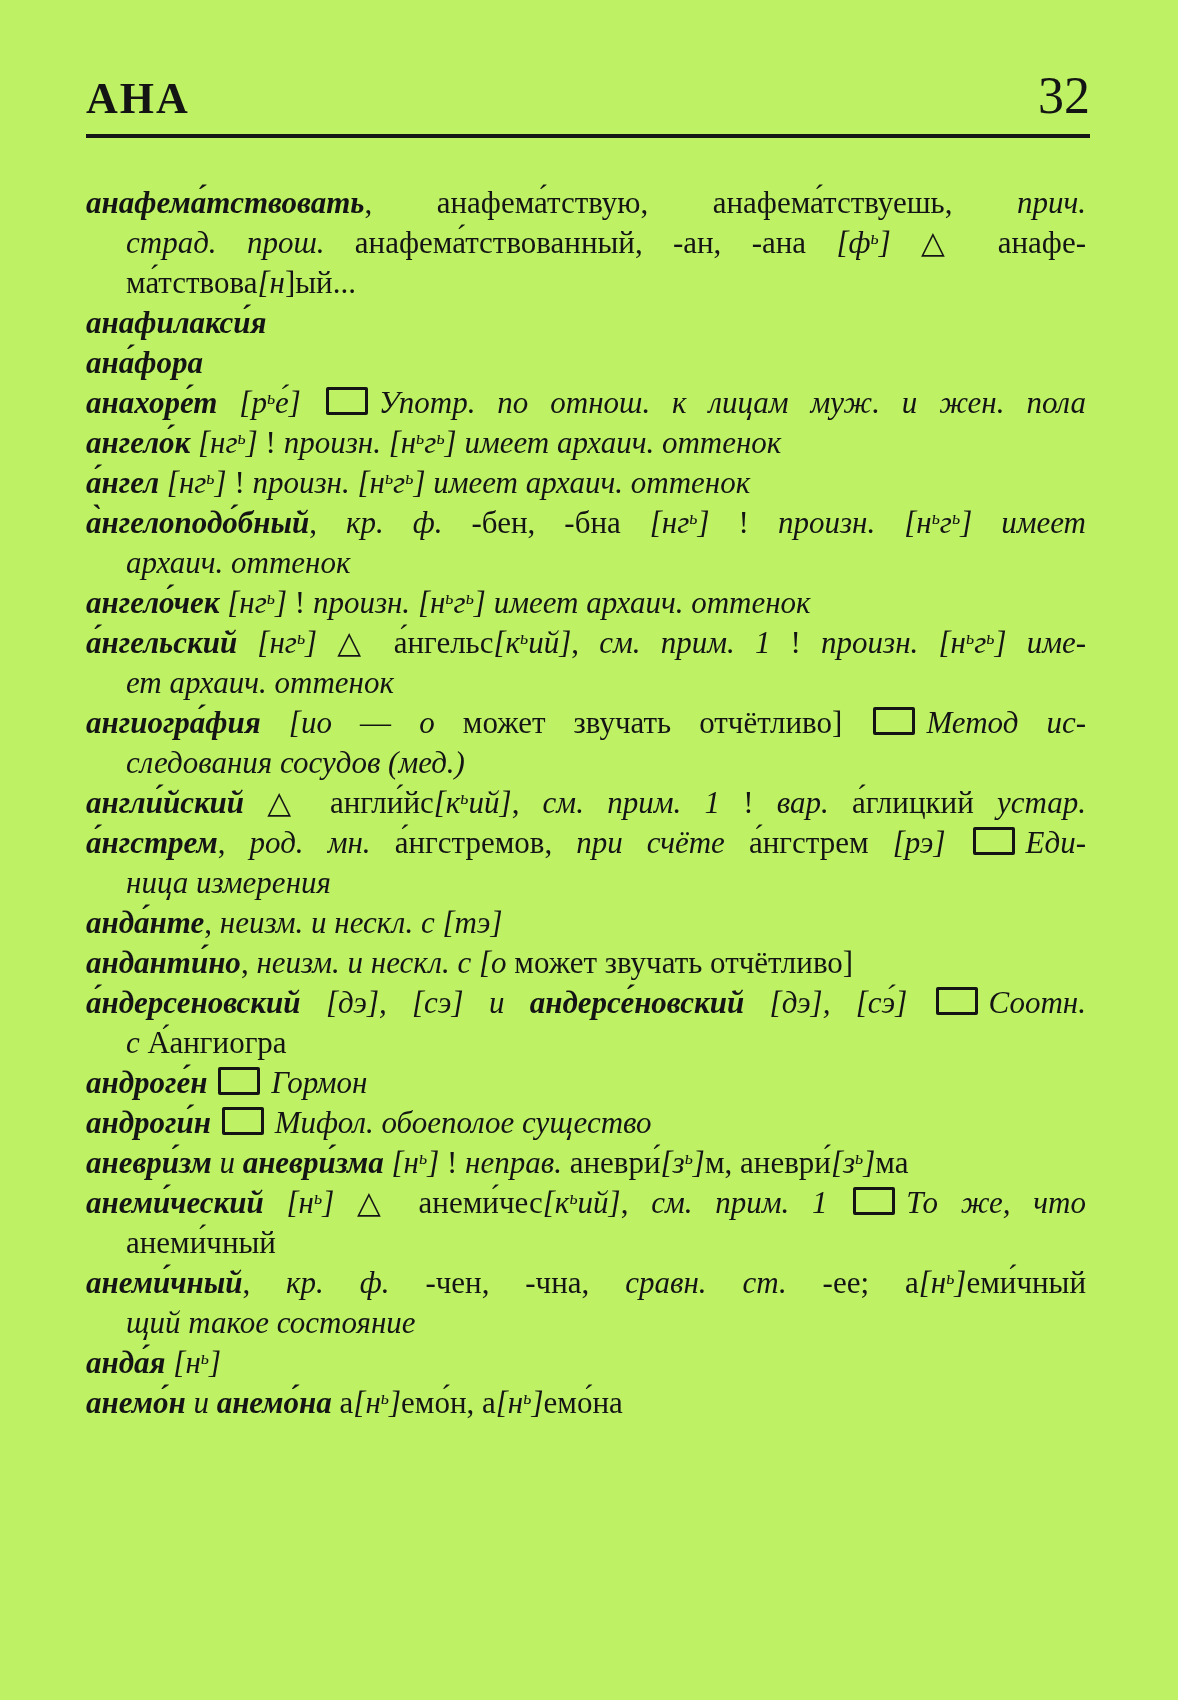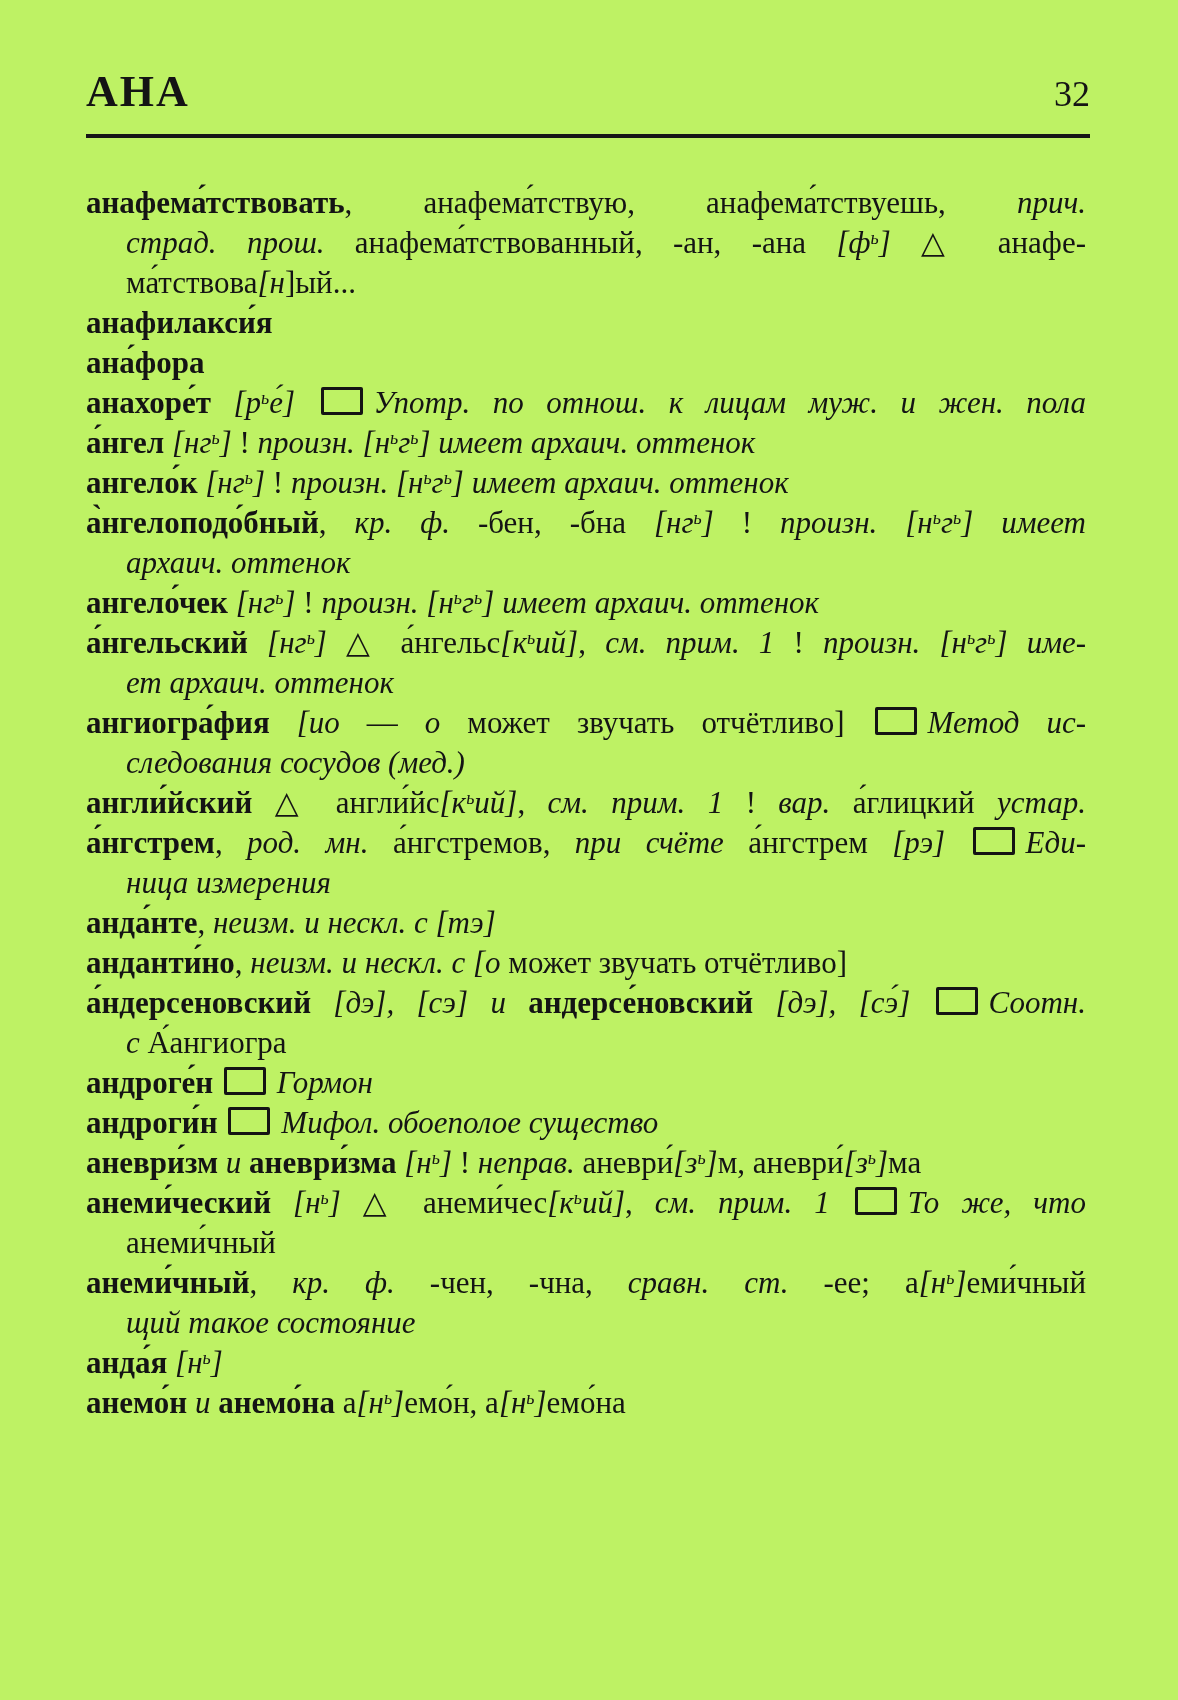--- a/index.html
+++ b/index.html
@@ -12,35 +12,35 @@
     overflow:hidden;
   }
   .running-head{
     position:absolute;left:86px;top:70px;width:1004px;
     display:flex;justify-content:space-between;align-items:baseline;
   }
   .section-label{
     font-weight:bold;font-size:44px;line-height:1;letter-spacing:2px;
   }
   .page-number{
-    font-size:36px;line-height:1;margin-left:46px;
+    font-size:52px;line-height:1;margin-left:46px;
   }
   .header-rule{
     position:absolute;left:86px;top:134px;width:1004px;height:4px;
     background:#161616;
   }
   .text-block{
     position:absolute;left:86px;top:183px;width:1000px;
     font-size:31px;line-height:40px;
     text-rendering:optimizeLegibility;
   }
   .line{min-height:40px;white-space:normal;}
   .line.cont{padding-left:40px;font-family:Liberation Serif, serif;}
   .line.j{text-align:justify;text-align-last:justify;}
-  .seg.b{font-weight:bold;}
+  .seg.b{font-weight:bold;font-style:italic;}
   .seg.i{font-style:italic;}
   sup.sup{
     font-style:italic;
     font-size:0.58em;
     line-height:0;
     vertical-align:0.52em;
   }
   .sym-box{
     display:inline-block;
     width:36px;height:22px;
@@ -59,22 +59,22 @@
     <span class="page-number">32</span>
   </div>
   <div class="header-rule"></div>
   <div class="text-block">
       <div class="line j"><span class="seg b">анафема́тствовать</span><span class="seg n">, анафема́тствую, анафема́тствуешь, </span><span class="seg i">прич.</span></div>
       <div class="line cont j"><span class="seg i">страд. прош. </span><span class="seg n">анафема́тствованный, -ан, -ана </span><span class="seg i">[ф</span><sup class="sup">ь</sup><span class="seg i">] </span><span class="seg n">△ анафе-</span></div>
       <div class="line cont"><span class="seg n">ма́тствова</span><span class="seg i">[н</span><span class="seg n">]ый...</span></div>
       <div class="line"><span class="seg b">анафилакси́я</span></div>
       <div class="line"><span class="seg b">ана́фора</span></div>
       <div class="line j"><span class="seg b">анахоре́т </span><span class="seg i">[р</span><sup class="sup">ь</sup><span class="seg i">е́] </span><span class="sym-box"></span><span class="seg i">Употр. по отнош. к лицам муж. и жен. пола</span></div>
+      <div class="line"><span class="seg b">ангело́к </span><span class="seg i">[нг</span><sup class="sup">ь</sup><span class="seg i">] </span><span class="seg n">! </span><span class="seg i">произн. </span><span class="seg i">[н</span><sup class="sup">ь</sup><span class="seg i">г</span><sup class="sup">ь</sup><span class="seg i">] </span><span class="seg i">имеет архаич. оттенок</span></div>
       <div class="line"><span class="seg b">а́нгел </span><span class="seg i">[нг</span><sup class="sup">ь</sup><span class="seg i">] </span><span class="seg n">! </span><span class="seg i">произн. </span><span class="seg i">[н</span><sup class="sup">ь</sup><span class="seg i">г</span><sup class="sup">ь</sup><span class="seg i">] </span><span class="seg i">имеет архаич. оттенок</span></div>
-      <div class="line"><span class="seg b">ангело́к </span><span class="seg i">[нг</span><sup class="sup">ь</sup><span class="seg i">] </span><span class="seg n">! </span><span class="seg i">произн. </span><span class="seg i">[н</span><sup class="sup">ь</sup><span class="seg i">г</span><sup class="sup">ь</sup><span class="seg i">] </span><span class="seg i">имеет архаич. оттенок</span></div>
       <div class="line j"><span class="seg b">а̀нгелоподо́бный</span><span class="seg n">, </span><span class="seg i">кр. ф. </span><span class="seg n">-бен, -бна </span><span class="seg i">[нг</span><sup class="sup">ь</sup><span class="seg i">] </span><span class="seg n">! </span><span class="seg i">произн. </span><span class="seg i">[н</span><sup class="sup">ь</sup><span class="seg i">г</span><sup class="sup">ь</sup><span class="seg i">] </span><span class="seg i">имеет</span></div>
       <div class="line cont"><span class="seg i">архаич. оттенок</span></div>
       <div class="line"><span class="seg b">ангело́чек </span><span class="seg i">[нг</span><sup class="sup">ь</sup><span class="seg i">] </span><span class="seg n">! </span><span class="seg i">произн. </span><span class="seg i">[н</span><sup class="sup">ь</sup><span class="seg i">г</span><sup class="sup">ь</sup><span class="seg i">] </span><span class="seg i">имеет архаич. оттенок</span></div>
       <div class="line j"><span class="seg b">а́нгельский </span><span class="seg i">[нг</span><sup class="sup">ь</sup><span class="seg i">] </span><span class="seg n">△ а́нгельс</span><span class="seg i">[к</span><sup class="sup">ь</sup><span class="seg i">ий]</span><span class="seg n">, </span><span class="seg i">см. прим. 1</span><span class="seg n"> ! </span><span class="seg i">произн. </span><span class="seg i">[н</span><sup class="sup">ь</sup><span class="seg i">г</span><sup class="sup">ь</sup><span class="seg i">] </span><span class="seg i">име-</span></div>
       <div class="line cont"><span class="seg i">ет архаич. оттенок</span></div>
       <div class="line j"><span class="seg b">ангиогра́фия </span><span class="seg i">[ио</span><span class="seg n"> — </span><span class="seg i">о</span><span class="seg n"> может звучать отчётливо] </span><span class="sym-box"></span><span class="seg i">Метод ис-</span></div>
       <div class="line cont"><span class="seg i">следования сосудов (мед.)</span></div>
       <div class="line j"><span class="seg b">англи́йский </span><span class="seg n">△ англи́йс</span><span class="seg i">[к</span><sup class="sup">ь</sup><span class="seg i">ий]</span><span class="seg n">, </span><span class="seg i">см. прим. 1</span><span class="seg n"> ! </span><span class="seg i">вар. </span><span class="seg n">а́глицкий </span><span class="seg i">устар.</span></div>
       <div class="line j"><span class="seg b">а́нгстрем</span><span class="seg n">, </span><span class="seg i">род. мн. </span><span class="seg n">а́нгстремов, </span><span class="seg i">при счёте </span><span class="seg n">а́нгстрем </span><span class="seg i">[рэ] </span><span class="sym-box"></span><span class="seg i">Еди-</span></div>
       <div class="line cont"><span class="seg i">ница измерения</span></div>

